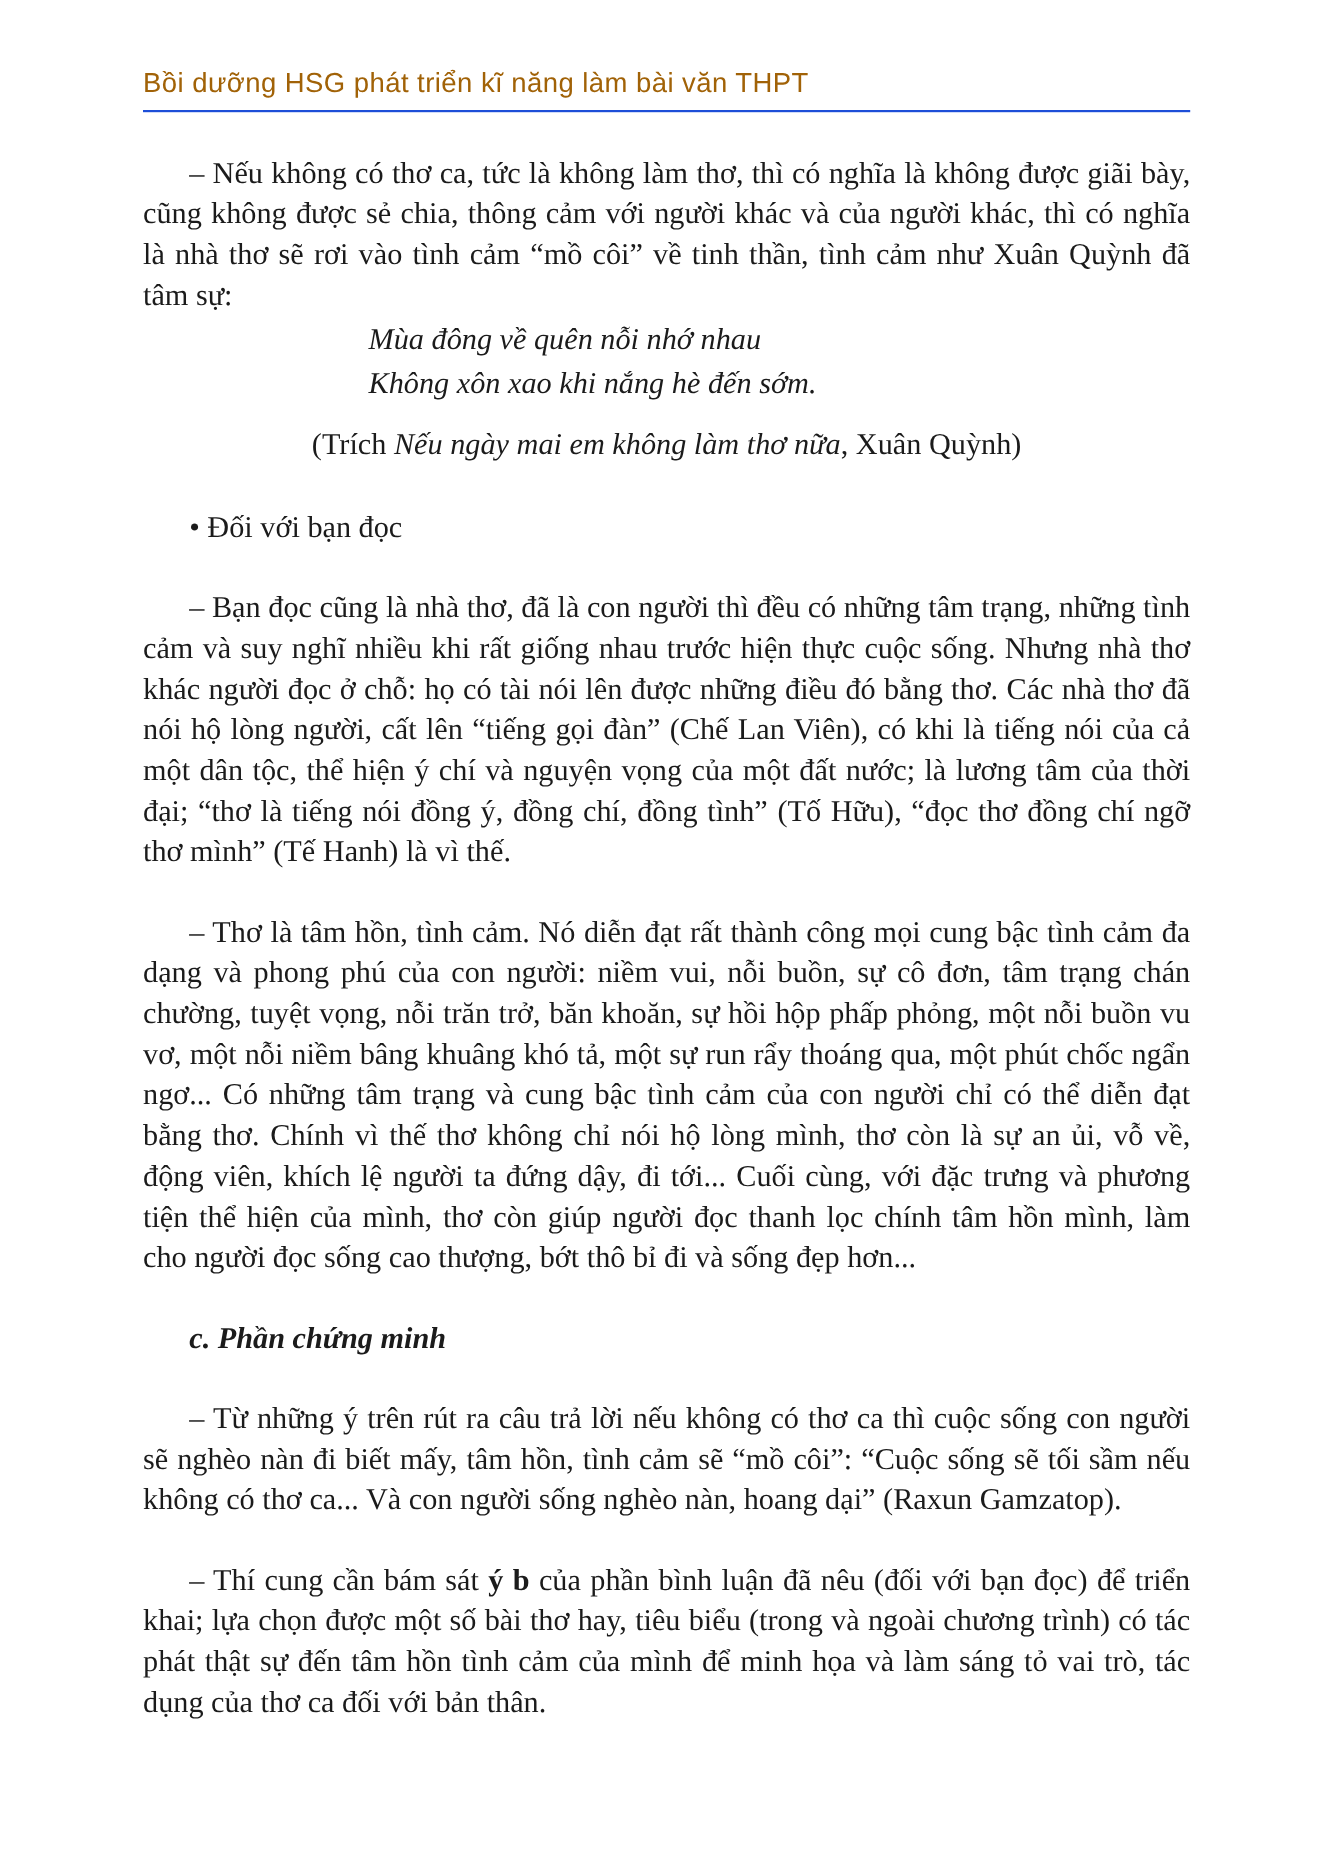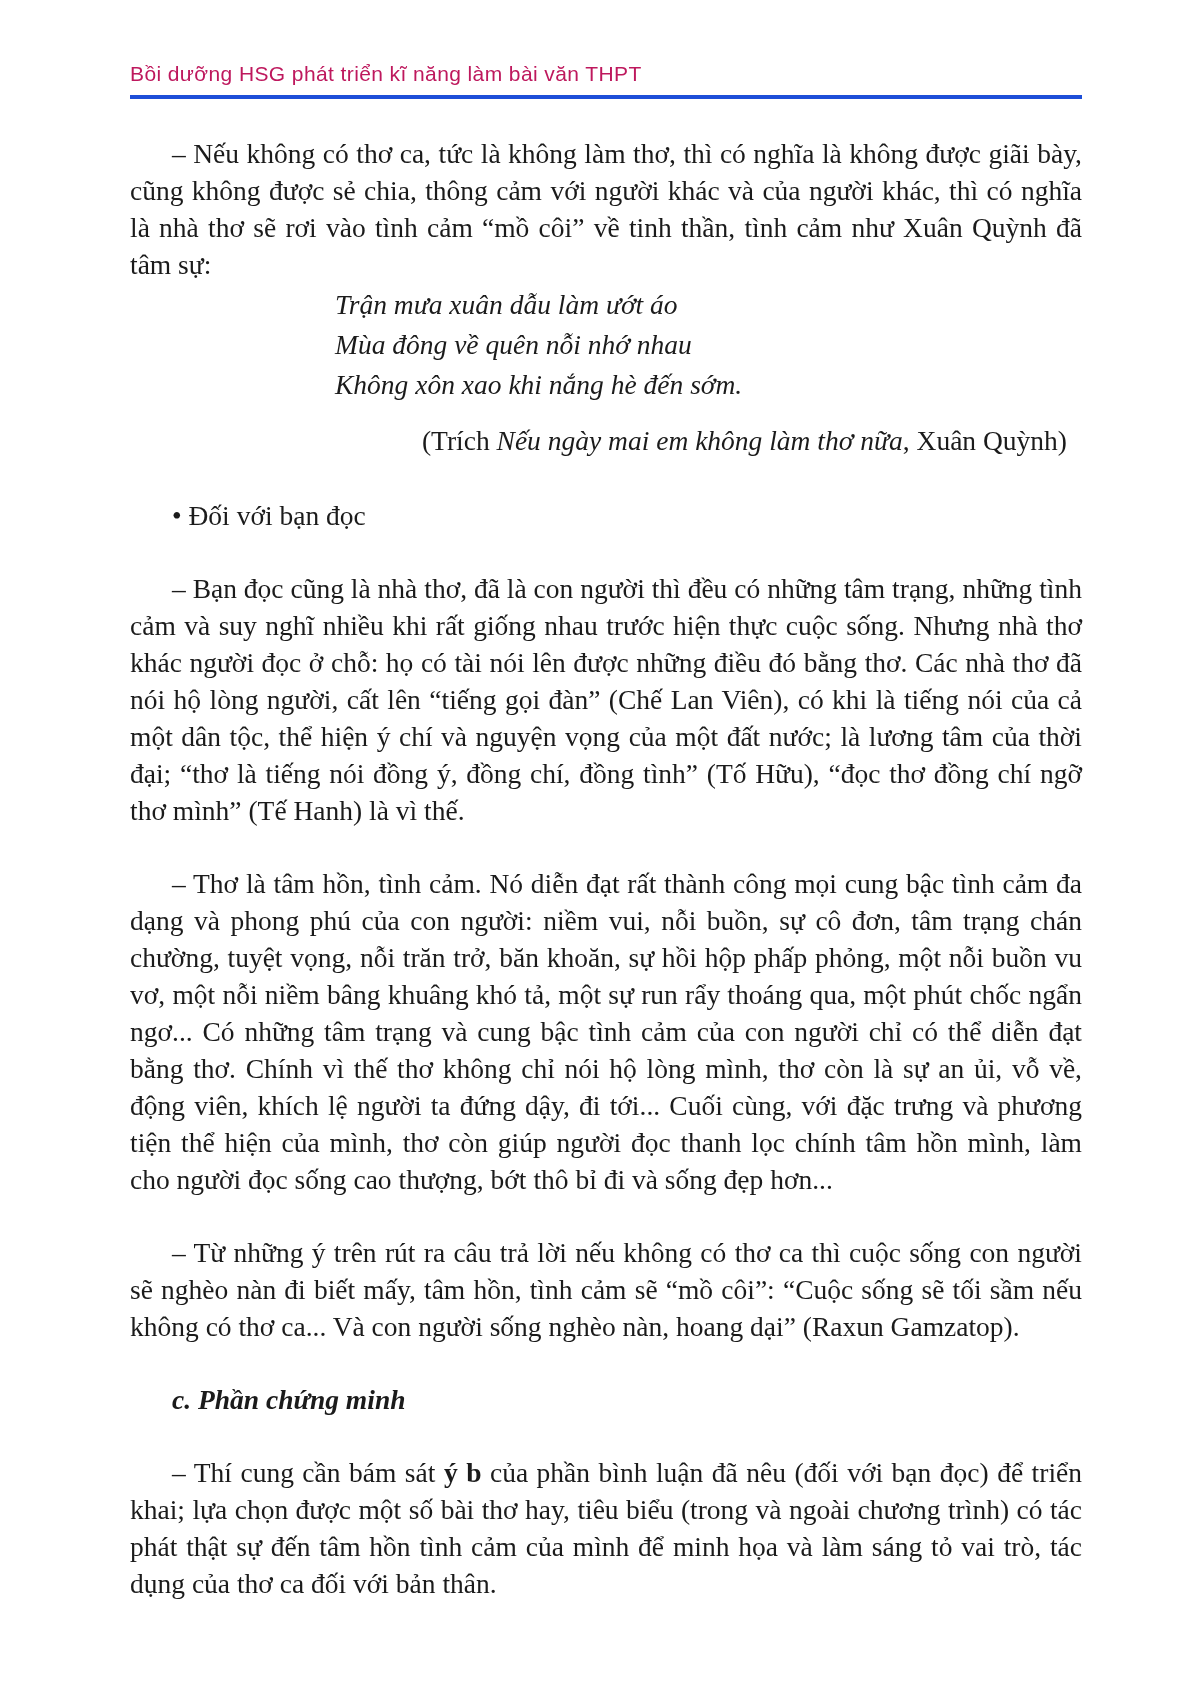--- a/index.html
+++ b/index.html
@@ -13,25 +13,25 @@
     height: 1697px;
     background: #ffffff;
     box-sizing: border-box;
     padding: 62px 118px 0 130px;
     color: #1b1b1b;
     font-family: "Liberation Serif", serif;
     overflow: hidden;
   }
   .running-header {
     font-family: "Liberation Sans", sans-serif;
-    font-size: 21px;
+    font-size: 25px;
     letter-spacing: 0.4px;
-    color: #be185d;
+    color: #a16207;
     padding-bottom: 9px;
-    border-bottom: 4px solid #1d4ed8;
+    border-bottom: 2px solid #1d4ed8;
   }
   .content {
     margin-top: 24px;
     font-size: 27.5px;
     line-height: 37px;
   }
   .para {
     margin: 0;
     text-align: justify;
   }
@@ -39,21 +39,21 @@
     text-indent: 42px;
     margin-top: 36px;
   }
   .poem {
     margin: 2px 0 2px 205px;
     font-style: italic;
     line-height: 40px;
   }
   .citation {
     margin: 15px;
-    text-align: right;
+    text-align: center;
     line-height: 41px;
   }
   .citation .italic {
     font-style: italic;
   }
   .heading-c {
     font-weight: bold;
     font-style: italic;
   }
   .bold {
@@ -72,35 +72,34 @@
 
   <div class="running-header">
     <span>Bồi dưỡng HSG phát triển kĩ năng làm bài văn THPT</span>
   </div>
 
   <div class="content">
 
     <p class="para indent">– Nếu không có thơ ca, tức là không làm thơ, thì có nghĩa là không được giãi bày, cũng không được sẻ chia, thông cảm với người khác và của người khác, thì có nghĩa là nhà thơ sẽ rơi vào tình cảm “mồ côi” về tinh thần, tình cảm như Xuân Quỳnh đã tâm sự:</p>
 
     <div class="poem">
-      <div class="poem-line">Trận mưa xuân dẫu làm ướt áo</div>
       <div class="poem-line">Mùa đông về quên nỗi nhớ nhau</div>
       <div class="poem-line">Không xôn xao khi nắng hè đến sớm.</div>
     </div>
 
     <p class="citation"><span>(Trích </span><span class="italic">Nếu ngày mai em không làm thơ nữa</span><span>, Xuân Quỳnh)</span></p>
 
     <p class="para indent">• Đối với bạn đọc</p>
 
 
     <p class="para indent">– Bạn đọc cũng là nhà thơ, đã là con người thì đều có những tâm trạng, những tình cảm và suy nghĩ nhiều khi rất giống nhau trước hiện thực cuộc sống. Nhưng nhà thơ khác người đọc ở chỗ: họ có tài nói lên được những điều đó bằng thơ. Các nhà thơ đã nói hộ lòng người, cất lên “tiếng gọi đàn” (Chế Lan Viên), có khi là tiếng nói của cả một dân tộc, thể hiện ý chí và nguyện vọng của một đất nước; là lương tâm của thời đại; “thơ là tiếng nói đồng ý, đồng chí, đồng tình” (Tố Hữu), “đọc thơ đồng chí ngỡ thơ mình” (Tế Hanh) là vì thế.</p>
 
     <p class="para indent">– Thơ là tâm hồn, tình cảm. Nó diễn đạt rất thành công mọi cung bậc tình cảm đa dạng và phong phú của con người: niềm vui, nỗi buồn, sự cô đơn, tâm trạng chán chường, tuyệt vọng, nỗi trăn trở, băn khoăn, sự hồi hộp phấp phỏng, một nỗi buồn vu vơ, một nỗi niềm bâng khuâng khó tả, một sự run rẩy thoáng qua, một phút chốc ngẩn ngơ... Có những tâm trạng và cung bậc tình cảm của con người chỉ có thể diễn đạt bằng thơ. Chính vì thế thơ không chỉ nói hộ lòng mình, thơ còn là sự an ủi, vỗ về, động viên, khích lệ người ta đứng dậy, đi tới... Cuối cùng, với đặc trưng và phương tiện thể hiện của mình, thơ còn giúp người đọc thanh lọc chính tâm hồn mình, làm cho người đọc sống cao thượng, bớt thô bỉ đi và sống đẹp hơn...</p>
 
+    <p class="para indent heading-c">c. Phần chứng minh</p>
+
     <p class="para indent">– Từ những ý trên rút ra câu trả lời nếu không có thơ ca thì cuộc sống con người sẽ nghèo nàn đi biết mấy, tâm hồn, tình cảm sẽ “mồ côi”: “Cuộc sống sẽ tối sầm nếu không có thơ ca... Và con người sống nghèo nàn, hoang dại” (Raxun Gamzatop).</p>
-
-    <p class="para indent heading-c">c. Phần chứng minh</p>
 
     <p class="para indent"><span>– Thí cung cần bám sát </span><span class="bold">ý b</span><span> của phần bình luận đã nêu (đối với bạn đọc) để triển khai; lựa chọn được một số bài thơ hay, tiêu biểu (trong và ngoài chương trình) có tác phát thật sự đến tâm hồn tình cảm của mình để minh họa và làm sáng tỏ vai trò, tác dụng của thơ ca đối với bản thân.</span></p>
 
 
   </div>
 </div>
 
 </body></html>

